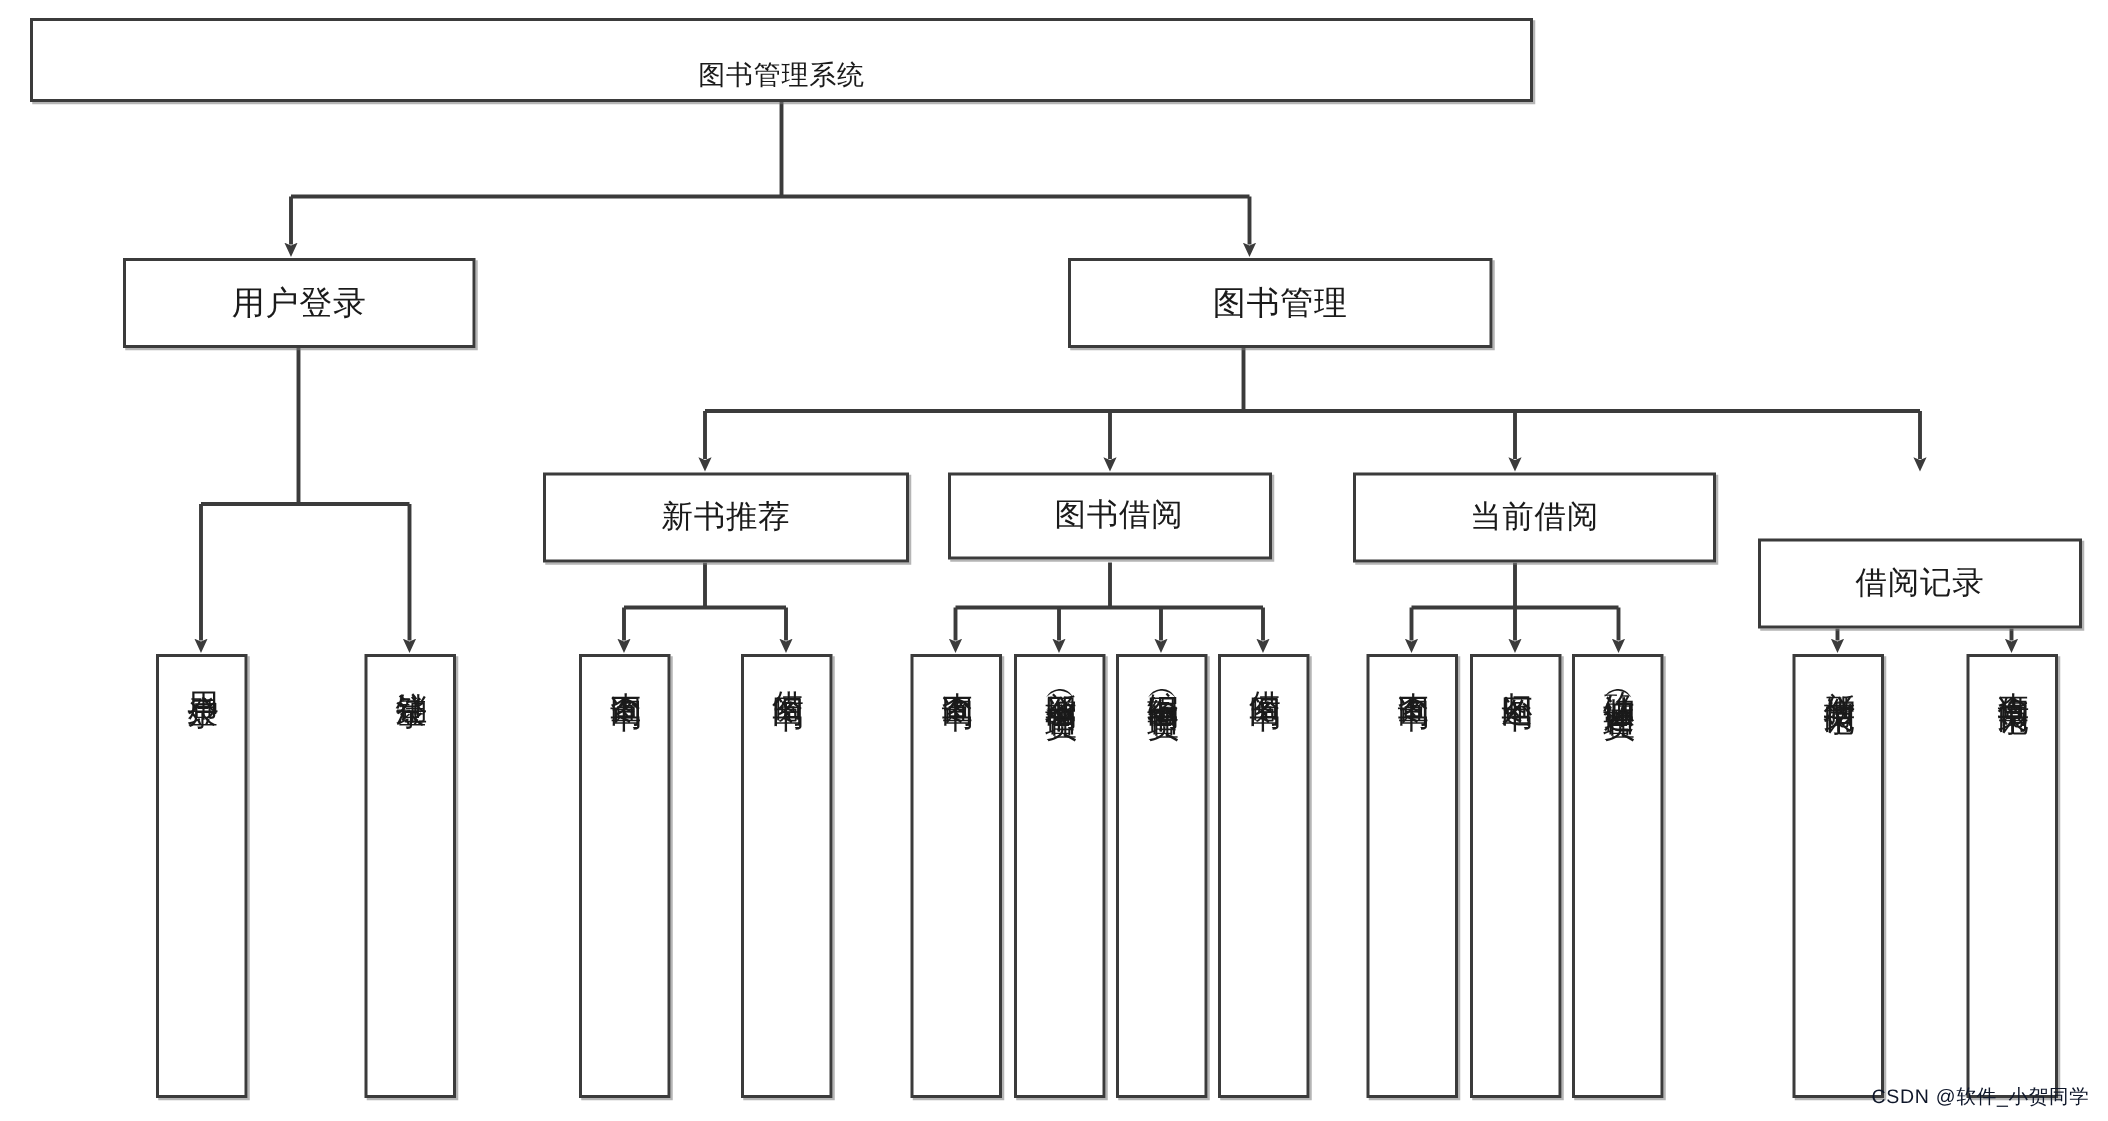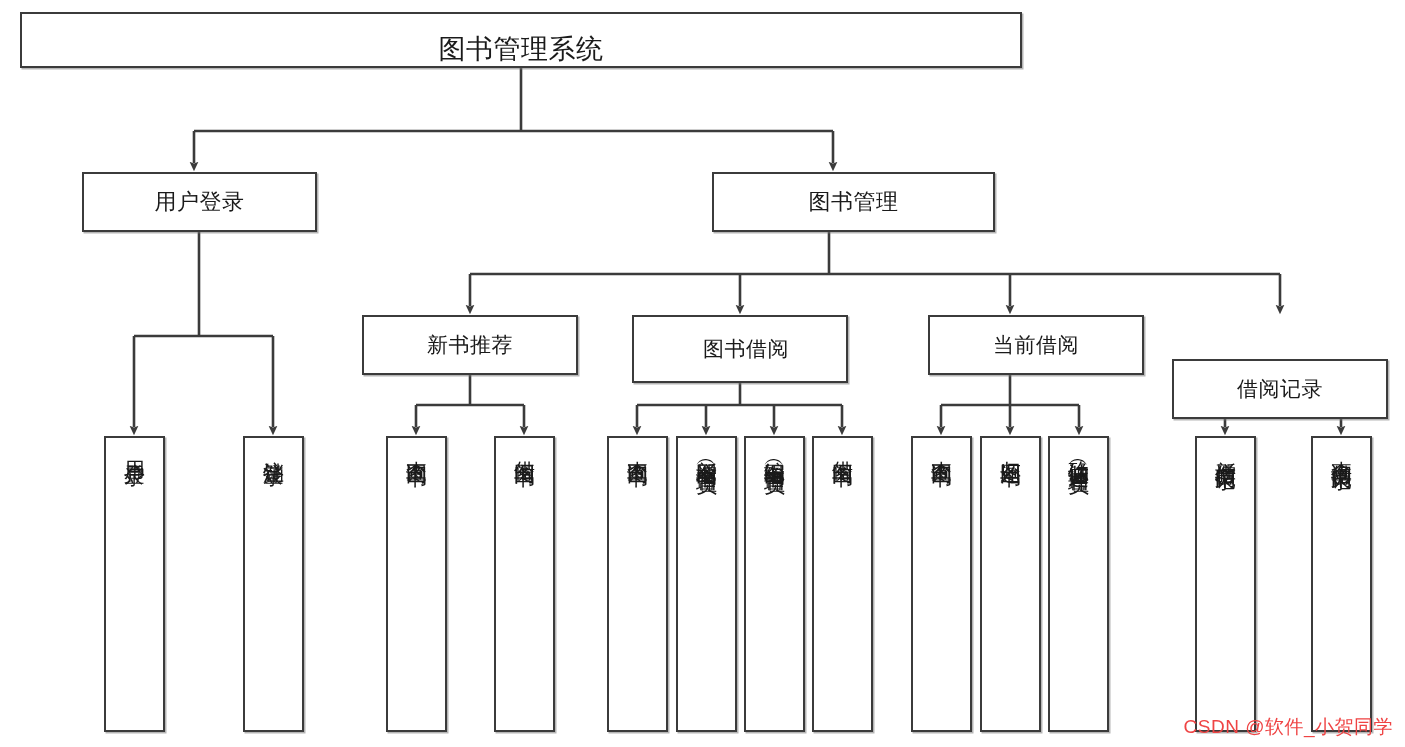--- a/index.html
+++ b/index.html
@@ -37,21 +37,21 @@
     color: #1a1a1a;
     box-shadow: 1.5px 1.5px 0 rgba(120,120,120,0.55);
   }
   .node .label {
     display: block;
     line-height: 1.16;
     letter-spacing: 0.5px;
     white-space: nowrap;
   }
   
-  .node.h-root .label { font-size: 27px; margin-top: 20px; }
+  .node.h-root .label { font-size: 18px; margin-top: 20px; }
   .node.h-lvl2 .label { font-size: 22px; }
   .node.h-lvl3 .label { font-size: 21px; }
 
   
   .node.v-leaf {
     align-items: flex-start;
     justify-content: center;
     padding-top: 6px;
   }
   .node.v-leaf .label {
@@ -59,22 +59,22 @@
     text-orientation: upright;
     font-size: 21px;
     line-height: 1.04;
     letter-spacing: 2px;
     white-space: nowrap;
   }
   .watermark {
     position: absolute;
     right: 12px;
     bottom: 7px;
-    font-size: 19px;
-    color: #ef4444;
+    font-size: 13px;
+    color: #0f172a;
     letter-spacing: 0.5px;
     white-space: nowrap;
     user-select: none;
   }
 </style>
 </head>
 <body>
 
 <div id="canvas">
 
@@ -134,29 +134,29 @@
   </div>
 
   <div class="node h-lvl2" style="left:82px; top:172px; width:235px; height:60px;">
     <span class="label">用户登录</span>
   </div>
 
   <div class="node h-lvl2" style="left:712px; top:172px; width:283px; height:60px;">
     <span class="label">图书管理</span>
   </div>
 
-  <div class="node h-lvl3" style="left:362px; top:315px; width:216px; height:60px;">
+  <div class="node h-lvl3" style="left:362px; top:315px; width:244px; height:60px;">
     <span class="label">新书推荐</span>
   </div>
 
-  <div class="node h-lvl3" style="left:632px; top:315px; width:216px; height:68px;padding-left:12px;">
+  <div class="node h-lvl3" style="left:632px; top:315px; width:216px; height:58px;padding-left:12px;">
     <span class="label">图书借阅</span>
   </div>
 
-  <div class="node h-lvl3" style="left:928px; top:315px; width:216px; height:60px;">
+  <div class="node h-lvl3" style="left:902px; top:315px; width:242px; height:60px;">
     <span class="label">当前借阅</span>
   </div>
 
   <div class="node h-lvl3" style="left:1172px; top:315px; width:216px; height:60px;margin-top:44px;">
     <span class="label">借阅记录</span>
   </div>
 
   <div class="node v-leaf" style="left:104px; top:436px; width:61px; height:296px;">
     <span class="label">用户登录</span>
   </div>

